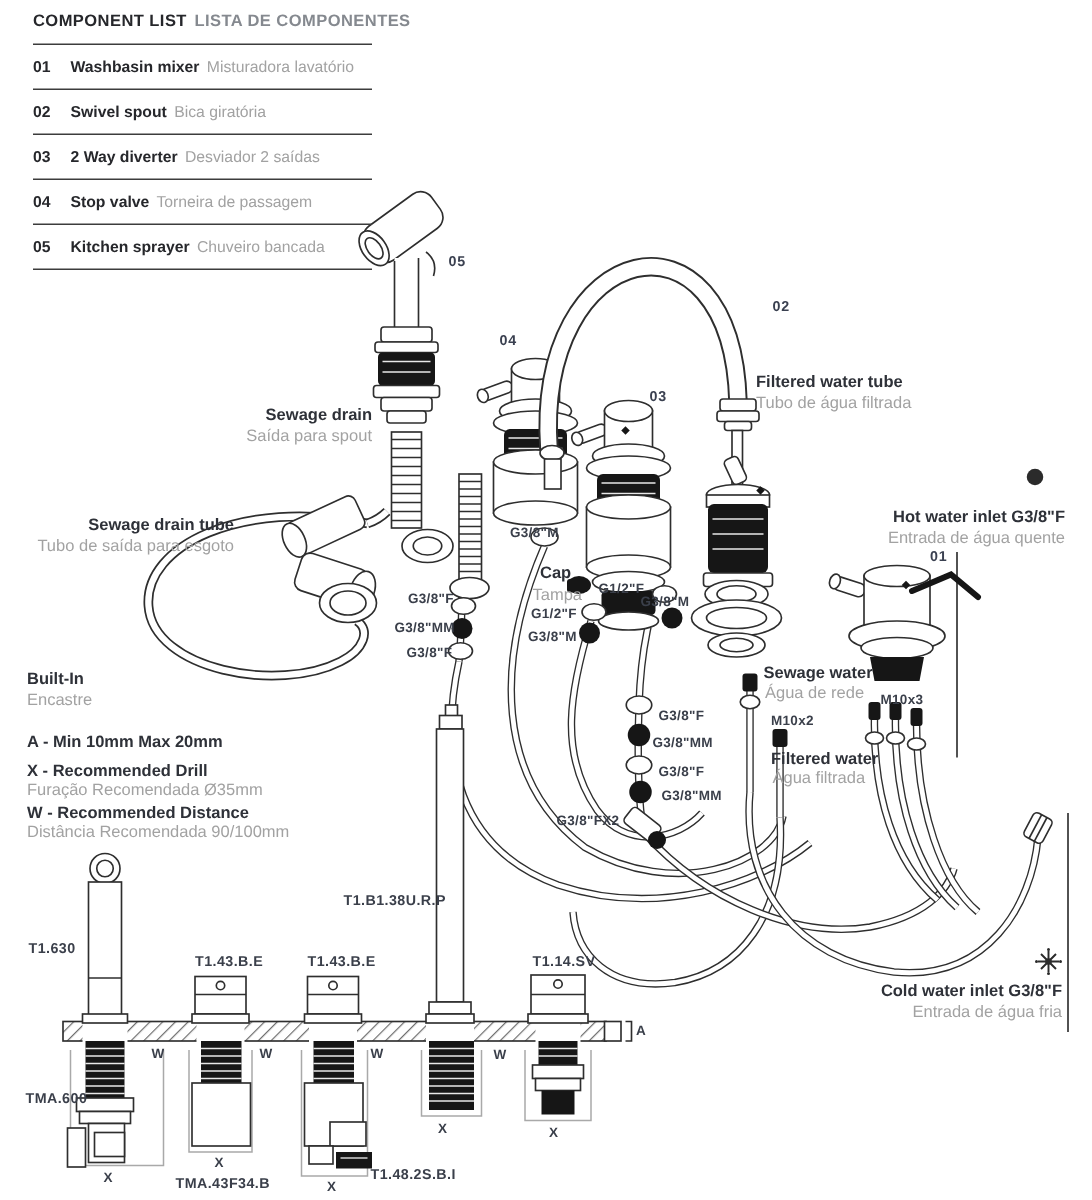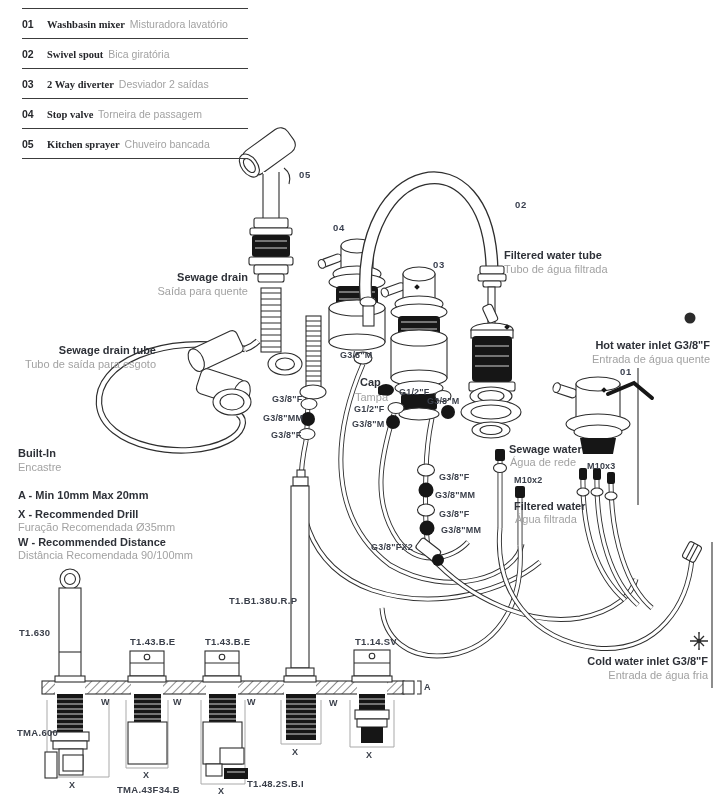--- a/index.html
+++ b/index.html
@@ -7,21 +7,21 @@
           font-family:"Liberation Sans",sans-serif;}
   #diagram-svg{position:absolute;left:0;top:0;}
   
   #component-list{position:absolute;left:22px;top:8px;width:226px;z-index:5;}
   .cl-title{font-size:11px;font-weight:700;color:#26272b;letter-spacing:.3px;margin-bottom:9px;white-space:nowrap;}
   .cl-title .pt{color:#85898f;margin-left:5px;}
   .cl-row{display:flex;align-items:center;gap:10px;height:29px;border-top:1.6px solid #3c3c3c;
           font-size:10.5px;white-space:nowrap;}
   .cl-rows{border-bottom:1.6px solid #3c3c3c;}
   .cl-num{font-weight:700;color:#26272b;width:15px;flex:0 0 auto;}
-  .cl-en{font-weight:700;color:#26272b;font-family:Liberation Serif, serif;}
+  .cl-en{font-weight:700;color:#26272b;}
   .cl-pt{color:#a2a2a2;margin-left:2px;}
   
   .lbl{position:absolute;white-space:nowrap;line-height:1.2;z-index:4;}
   .bold{font-size:11px;font-weight:700;color:#2e3138;}
   .gray{font-size:11px;color:#a2a2a2;}
   .fit{font-size:9px;font-weight:700;color:#3a3f4a;letter-spacing:.2px;}
   .code{font-size:9.5px;font-weight:700;color:#3a3f4a;letter-spacing:.3px;}
   .num{font-size:9.5px;font-weight:700;color:#3a4050;letter-spacing:.6px;}
   .end{transform:translateX(-100%);}
   
@@ -354,20 +354,23 @@
       <rect x="352" y="676" width="40" height="6" class="ln"></rect>
       <rect x="359" y="694" width="26" height="16" class="blk"></rect>
       <path class="thr" d="M359,699 h26 M359,704 h26"></path>
       <rect x="355" y="710" width="34" height="9" class="ln"></rect>
       <rect x="357" y="719" width="30" height="8" class="ln"></rect>
       <rect x="361" y="727" width="22" height="16" class="blk"></rect>
     </g>
   </svg>
 
   <div id="component-list">
+    <div class="cl-title">
+      <span>COMPONENT LIST</span><span class="pt">LISTA DE COMPONENTES</span>
+    </div>
     <div class="cl-rows" id="component-rows">
         <div class="cl-row">
           <span class="cl-num">01</span>
           <span><span class="cl-en">Washbasin mixer</span><span class="cl-pt"> Misturadora lavatório</span></span>
         </div>
         <div class="cl-row">
           <span class="cl-num">02</span>
           <span><span class="cl-en">Swivel spout</span><span class="cl-pt"> Bica giratória</span></span>
         </div>
         <div class="cl-row">
@@ -387,21 +390,21 @@
 
   <div id="annotations">
       <div class="lbl num" style="left: 299px; top: 169px;">05</div>
       <div class="lbl num" style="left: 333px; top: 222px;">04</div>
       <div class="lbl num" style="left: 433px; top: 259px;">03</div>
       <div class="lbl num" style="left: 515px; top: 199px;">02</div>
       <div class="lbl num" style="left: 620px; top: 366px;">01</div>
       <div class="lbl bold" style="left: 504px; top: 249px;">Filtered water tube</div>
       <div class="lbl gray" style="left: 504px; top: 263px;">Tubo de água filtrada</div>
       <div class="lbl bold end" style="left: 248px; top: 271px;">Sewage  drain</div>
-      <div class="lbl gray end" style="left: 248px; top: 285px;">Saída para quente</div>
+      <div class="lbl gray end" style="left: 248px; top: 285px;">Saída para spout</div>
       <div class="lbl bold end" style="left: 156px; top: 344px;">Sewage  drain tube</div>
       <div class="lbl gray end" style="left: 156px; top: 358px;">Tubo de saída para esgoto</div>
       <div class="lbl bold end" style="left: 710px; top: 339px;">Hot water inlet G3/8"F</div>
       <div class="lbl gray end" style="left: 710px; top: 353px;">Entrada de água quente</div>
       <div class="lbl bold end" style="left: 708px; top: 655px;">Cold water inlet G3/8"F</div>
       <div class="lbl gray end" style="left: 708px; top: 669px;">Entrada de água fria</div>
       <div class="lbl bold" style="left: 18px; top: 447px;">Built-In</div>
       <div class="lbl gray" style="left: 18px; top: 461px;">Encastre</div>
       <div class="lbl bold" style="left: 18px; top: 489px;">A - Min 10mm Max 20mm</div>
       <div class="lbl bold" style="left: 18px; top: 508px;">X - Recommended Drill</div>

